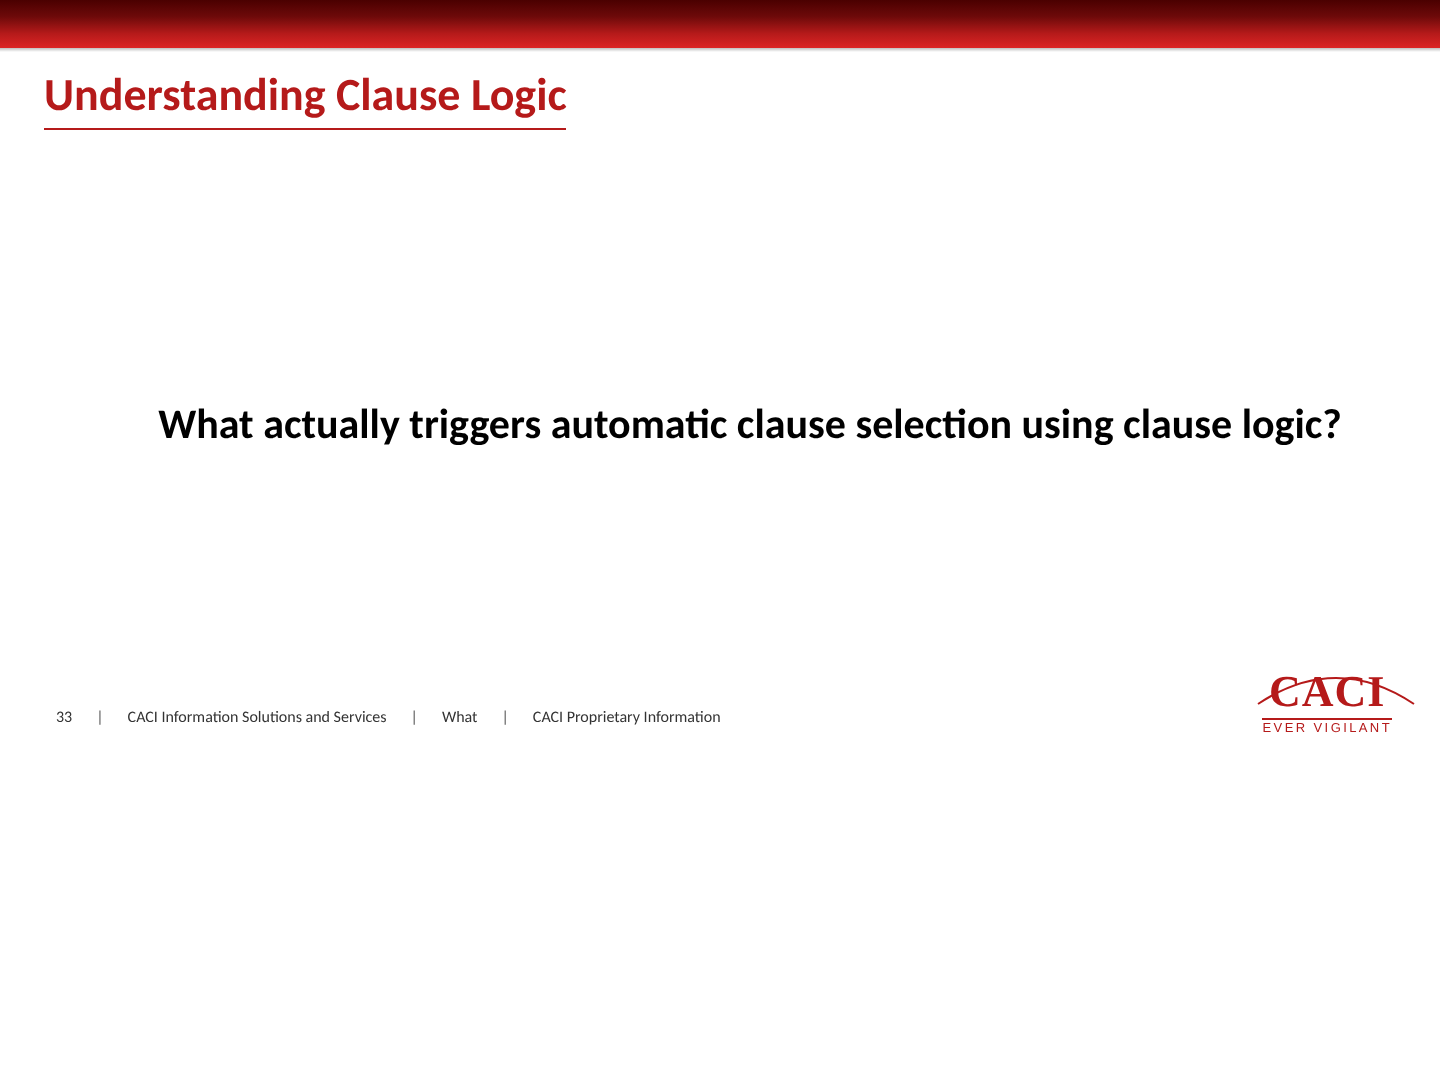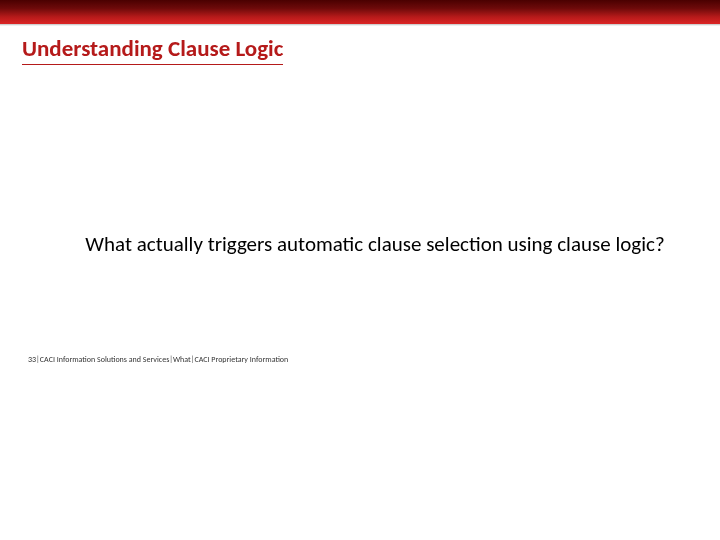--- a/index.html
+++ b/index.html
@@ -5,23 +5,23 @@
   * { margin: 0; padding: 0; box-sizing: border-box; }
   html, body { width: 720px; height: 540px; font-family: Calibri, "Segoe UI", Arial, sans-serif; background: #fff; overflow: hidden; }
   .slide { position: relative; width: 720px; height: 380px; }
   .topbar { position: absolute; top: 0; left: 0; width: 720px; height: 24px;
             background: linear-gradient(to bottom, #4a0000 0%, #6e0a0a 35%, #b51a1a 70%, #dc2525 100%); }
   .topbar::after { content: ""; position: absolute; left: 0; right: 0; bottom: -2px; height: 2px;
                    background: linear-gradient(to bottom, rgba(0,0,0,.25), rgba(0,0,0,0)); }
   .title { position: absolute; top: 34px; left: 22px; font-size: 23px; font-weight: 600; color: #b51a1a;
            border-bottom: 1.5px solid #b51a1a; padding-bottom: 2px; }
   .body-text { position: absolute; top: 200px; left: 70px; right: 40px; text-align: center;
-               font-size: 21px; font-weight: 400; color: #000; line-height: 1.2; margin-top: 32px; }
+               font-size: 21px; font-weight: 700; color: #000; line-height: 1.2; }
   .footer { position: absolute; bottom: 16px; left: 28px; right: 110px; display: flex; align-items: center;
-            gap: 0; font-size: 8px; color: #333; }
+            gap: 12px; font-size: 8px; color: #333; }
   .footer .sep { color: #555; }
   .logo { position: absolute; right: 24px; bottom: 12px; text-align: center; }
   .logo-name { font-family: "Times New Roman", Georgia, serif; font-weight: 700; font-size: 22px;
                letter-spacing: 0.5px; color: #b51a1a; line-height: 1; }
   .logo-sub { font-family: "Trebuchet MS", Arial, sans-serif; font-size: 6.5px; letter-spacing: 1.2px;
               color: #b51a1a; border-top: 1px solid #b51a1a; margin-top: 1px; padding-top: 1px; }
   .logo-box { position: relative; display: inline-block; padding: 0 2px; }
   .logo-curve { position: absolute; top: -3px; left: -6px; width: 82px; height: 28px; pointer-events: none; }
 </style>
 </head>
@@ -37,14 +37,23 @@
   <div class="footer">
     <span>33</span>
     <span class="sep">|</span>
     <span>CACI Information Solutions and Services</span>
     <span class="sep">|</span>
     <span>What</span>
     <span class="sep">|</span>
     <span>CACI Proprietary Information</span>
   </div>
 
+  <div class="logo">
+    <div class="logo-box">
+      <svg class="logo-curve" viewBox="0 0 82 28">
+        <path d="M2 20 Q 41 -6 80 20" stroke="#b51a1a" stroke-width="1" fill="none"></path>
+      </svg>
+      <div class="logo-name">CACI</div>
+    </div>
+    <div class="logo-sub">EVER VIGILANT</div>
+  </div>
 
 </div>
 
 </body></html>

